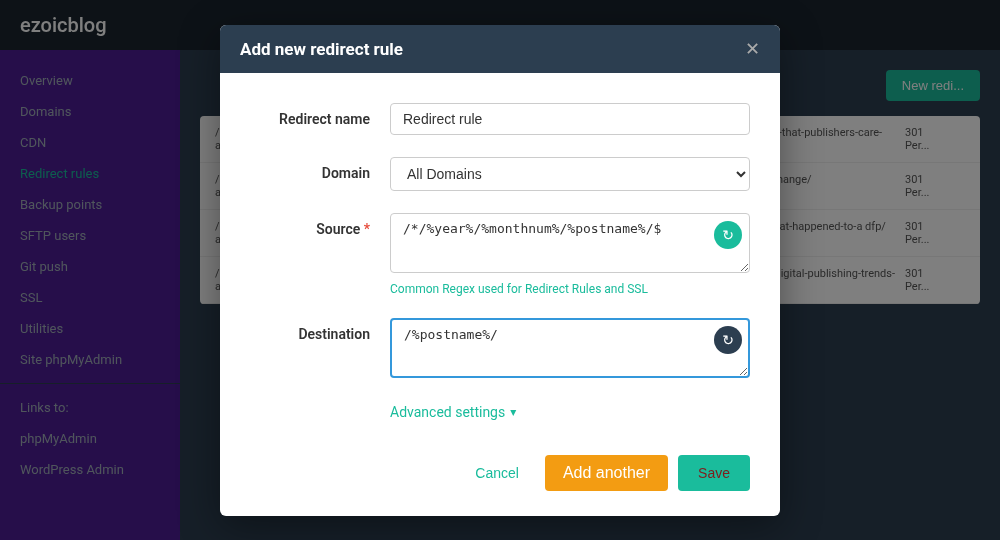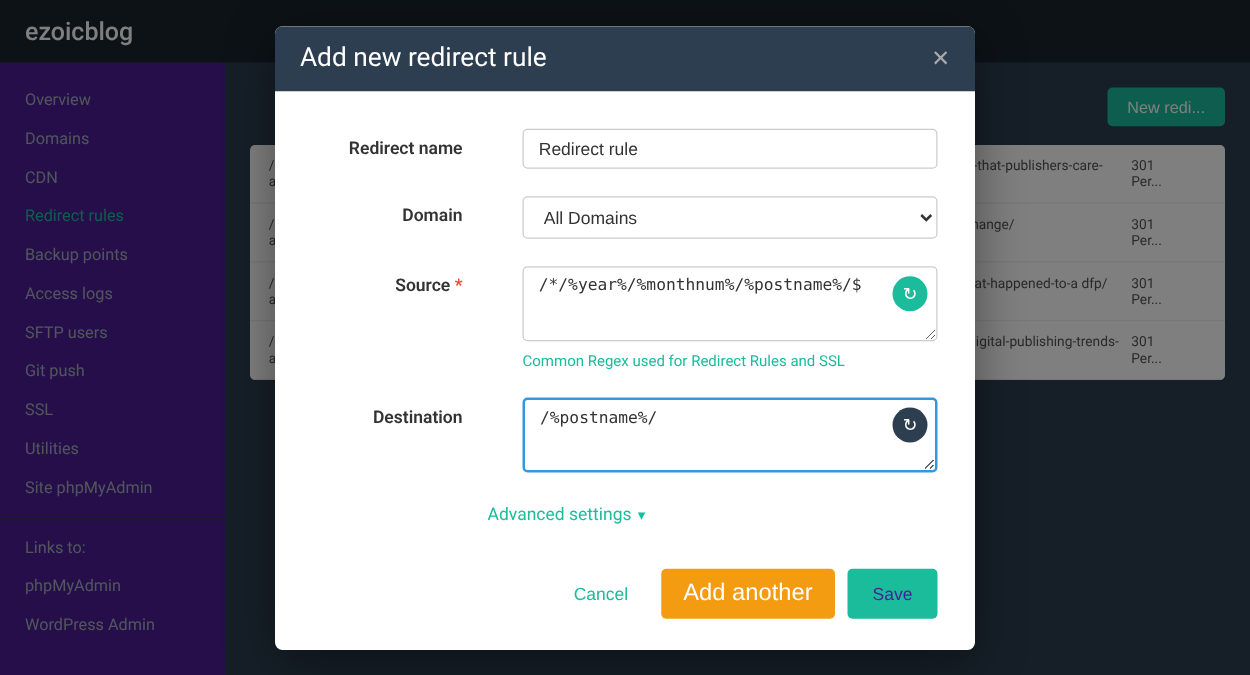--- a/index.html
+++ b/index.html
@@ -129,22 +129,22 @@
     .modal-header {
       background: #2c3e50;
       color: white;
       padding: 14px 20px;
       display: flex;
       justify-content: space-between;
       align-items: center;
     }
 
     .modal-title {
-      font-size: 21px;
-      font-weight: 400;
+      font-size: 17px;
+      font-weight: 700;
     }
 
     .modal-close {
       color: #aaa;
       font-size: 18px;
       cursor: pointer;
       line-height: 1;
       background: none;
       border: none;
     }
@@ -165,21 +165,20 @@
       padding-right: 20px;
       font-size: 14px;
       font-weight: 600;
       color: #333;
       padding-top: 8px;
       flex-shrink: 0;
     }
 
     .form-field {
       flex: 1;
-      margin-left: 28px;
     }
 
     .form-input {
       width: 100%;
       padding: 7px 12px;
       border: 1px solid #ccc;
       border-radius: 4px;
       font-size: 14px;
       color: #333;
       outline: none;
@@ -309,27 +308,27 @@
       cursor: pointer;
       padding: 8px 16px;
     }
 
     .btn-add-another {
       background: #f39c12;
       color: white;
       border: none;
       padding: 9px 18px;
       border-radius: 4px;
-      font-size: 19px;
+      font-size: 16px;
       cursor: pointer;
     }
 
     .btn-save {
       background: #1abc9c;
-      color: #4c1d95;
+      color: #7f1d1d;
       border: none;
       padding: 9px 20px;
       border-radius: 4px;
       font-size: 14px;
       cursor: pointer;
     }
 
     .required-star {
       color: #e74c3c;
     }
@@ -341,21 +340,20 @@
   <div class="top-bar">
     <span class="site-title">ezoicblog</span>
   </div>
   <div class="main-layout">
     <div class="sidebar">
       <div class="sidebar-item">Overview</div>
       <div class="sidebar-item">Domains</div>
       <div class="sidebar-item">CDN</div>
       <div class="sidebar-item active">Redirect rules</div>
       <div class="sidebar-item">Backup points</div>
-      <div class="sidebar-item">Access logs</div>
       <div class="sidebar-item">SFTP users</div>
       <div class="sidebar-item">Git push</div>
       <div class="sidebar-item">SSL</div>
       <div class="sidebar-item">Utilities</div>
       <div class="sidebar-item">Site phpMyAdmin</div>
       <div class="sidebar-divider"></div>
       <div class="sidebar-item">Links to:</div>
       <div class="sidebar-item">phpMyAdmin</div>
       <div class="sidebar-item">WordPress Admin</div>
     </div>

